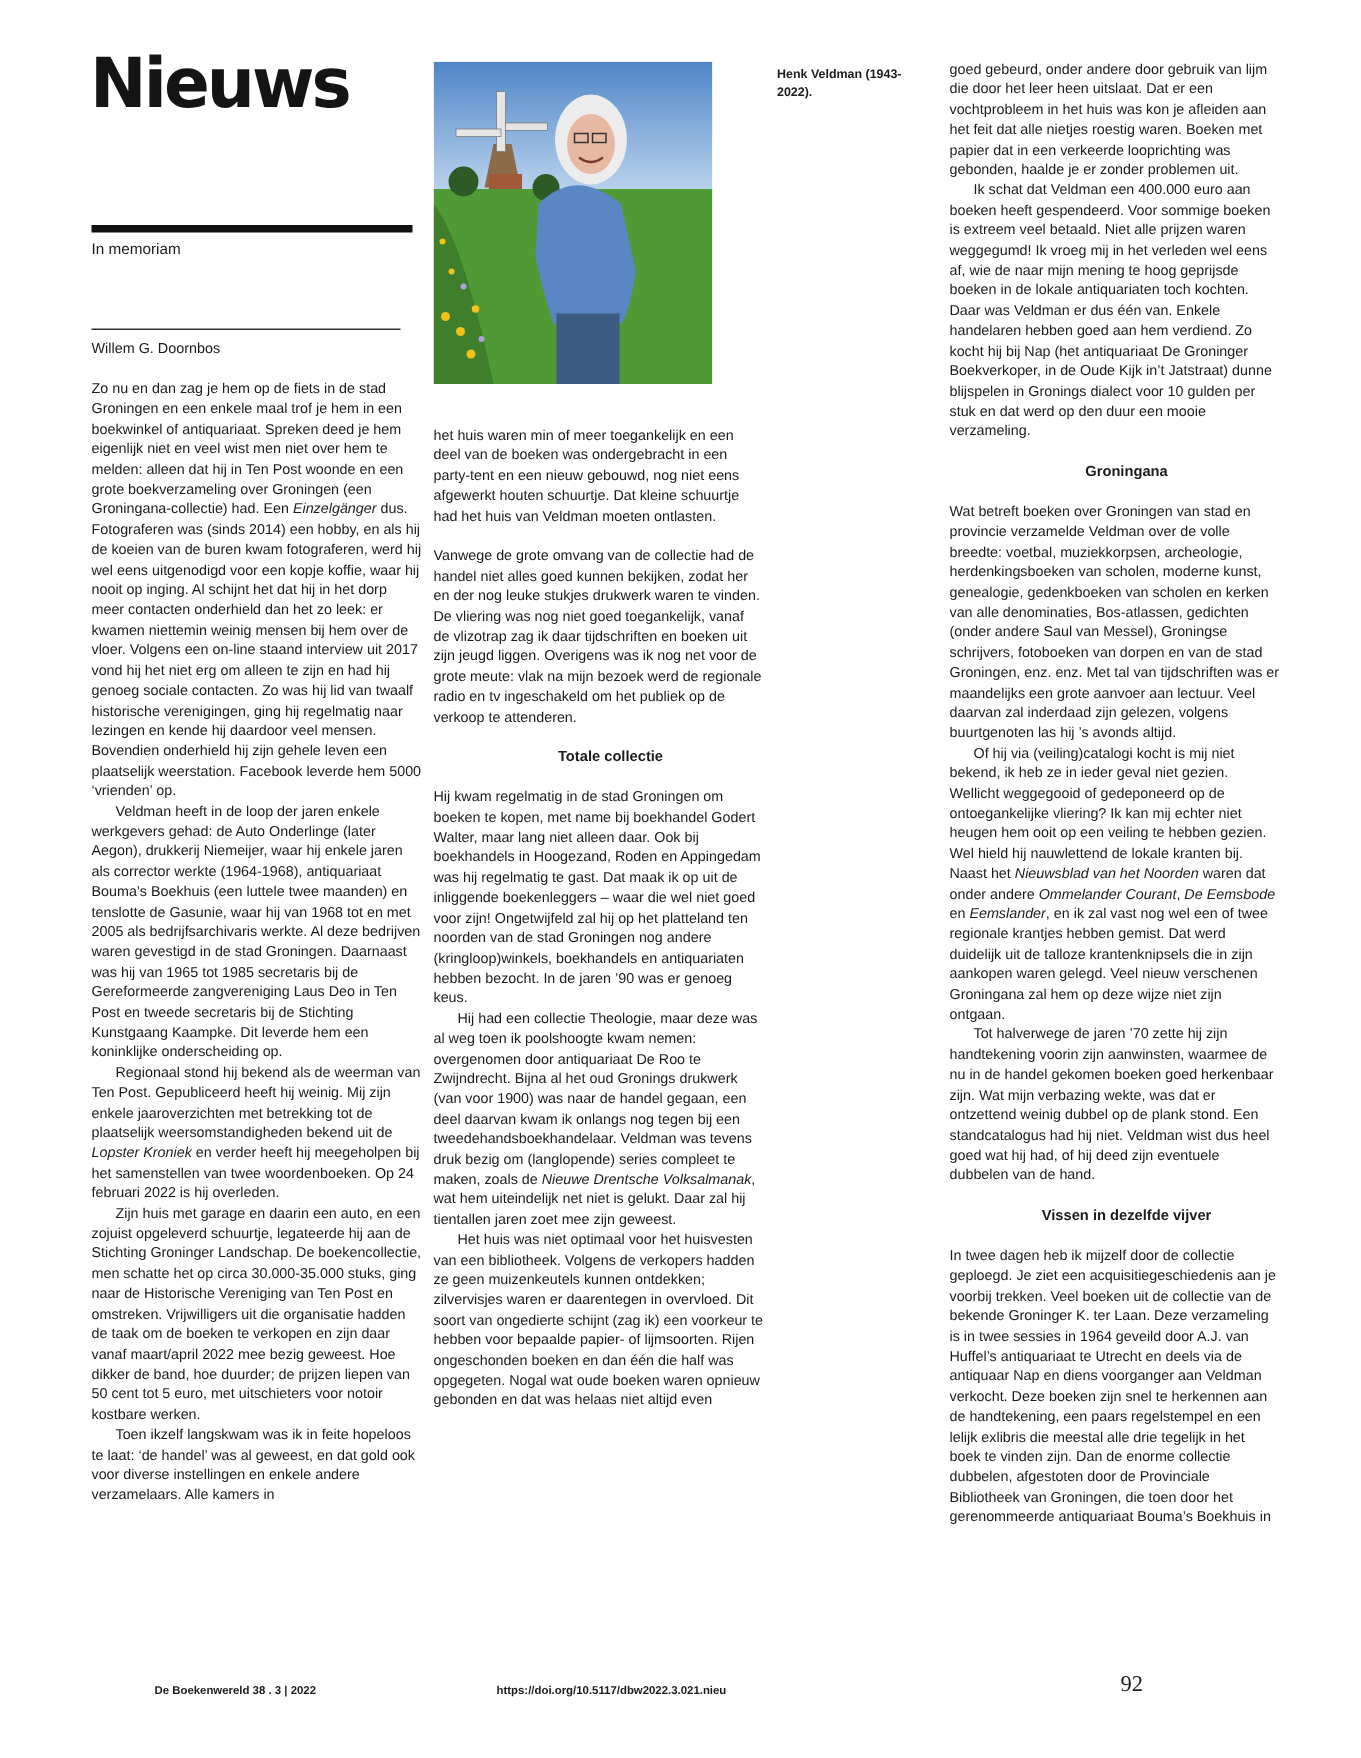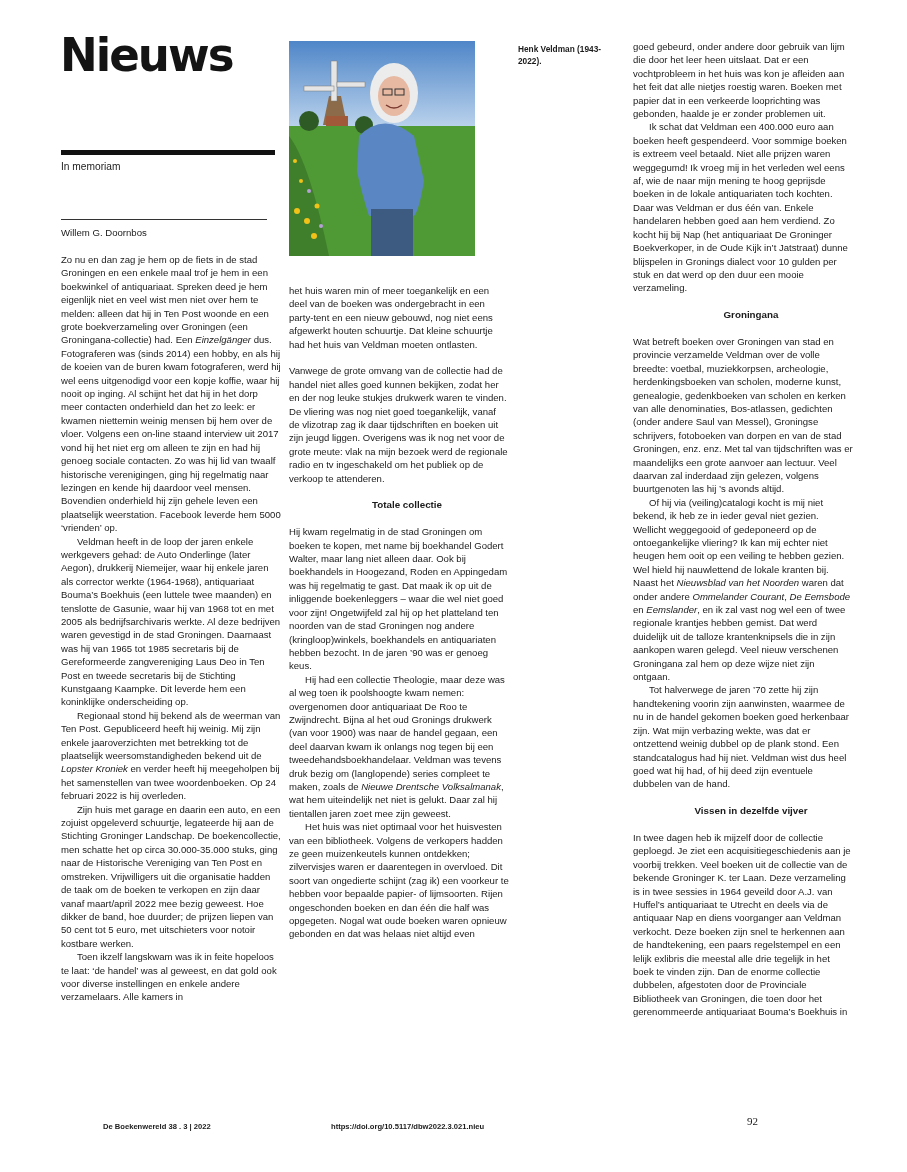--- a/index.html
+++ b/index.html
@@ -41,21 +41,21 @@
   #col2 { left: 289px; top: 264px; margin-top: 20px; }
   #col3 { left: 633px; top: 40px; }
   .photo {
     position: absolute; left: 289px; top: 41px; width: 186px; height: 215px; overflow: hidden;
   }
   .caption {
     position: absolute; left: 518px; top: 44px; width: 100px;
     font-size: 8.3px; font-weight: bold; line-height: 11.5px;
   }
   .footer { position: absolute; top: 1122px; font-size: 7.6px; font-weight: bold; margin-left: 42px; }
-  .pagenum { position: absolute; top: 1115px; left: 747px; font-size: 11px; font-family: "Liberation Serif", serif; }
+  .pagenum { position: absolute; top: 1115px; left: 747px; font-size: 15px; font-family: "Liberation Serif", serif; }
 </style>
 </head>
 <body>
 
 <div class="title">Nieuws</div>
 <div class="rule-thick"></div>
 
 <div class="kicker">
   <b>In memoriam</b>
 </div>

